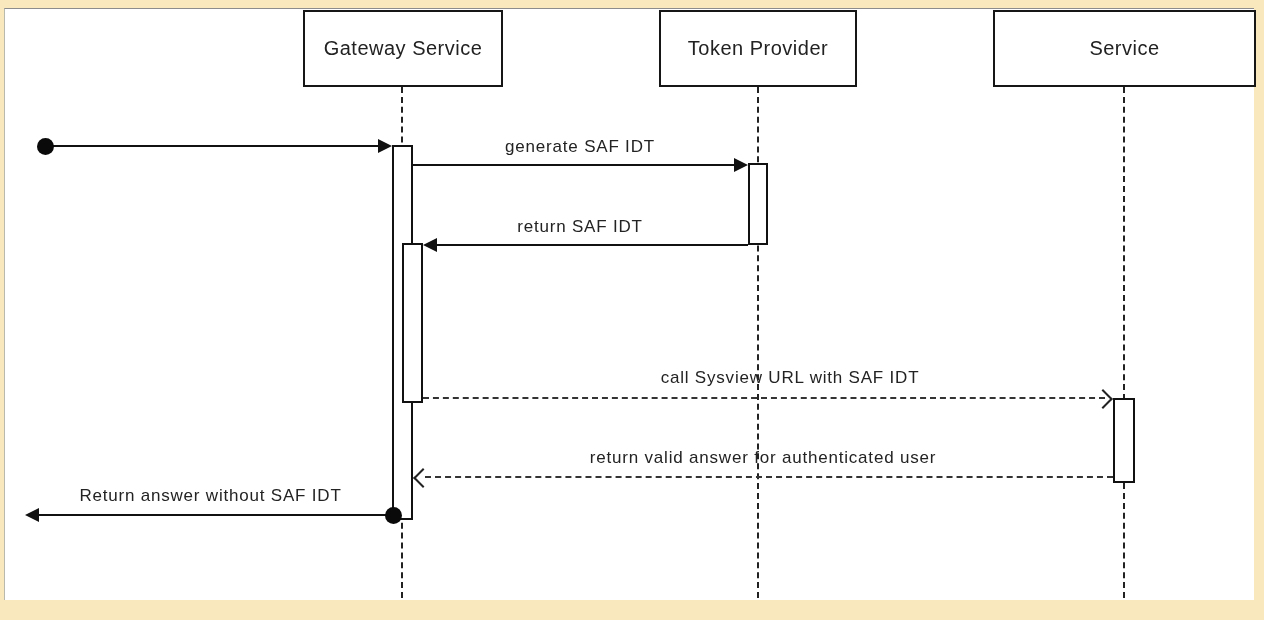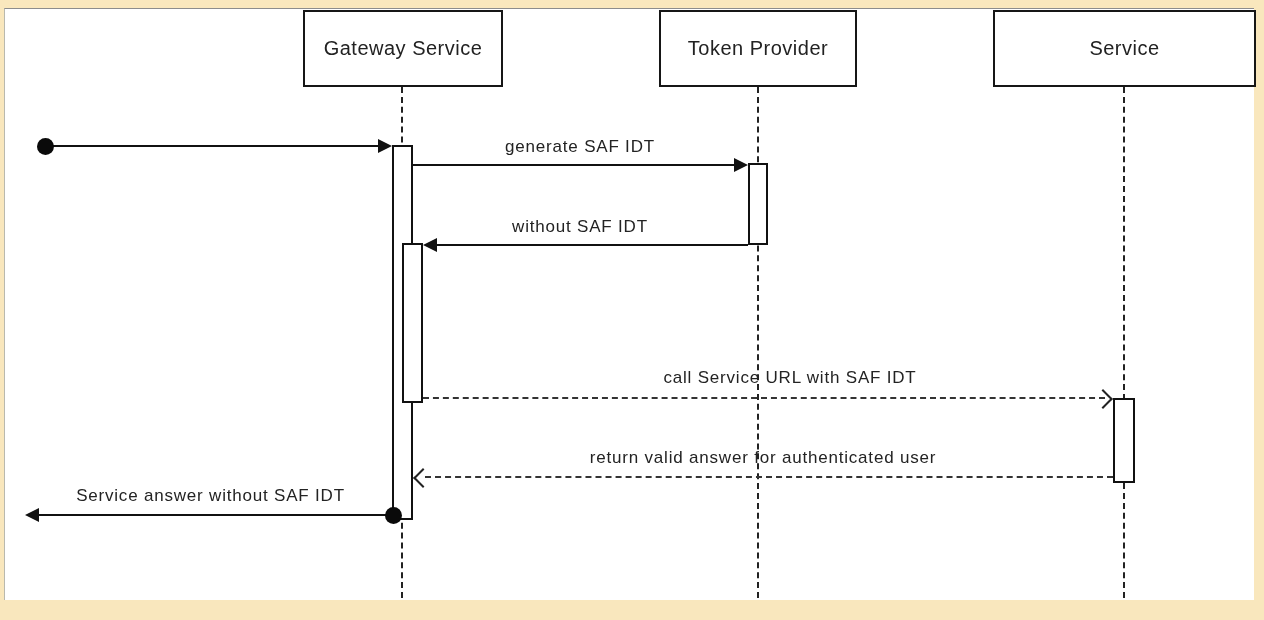--- a/index.html
+++ b/index.html
@@ -125,27 +125,27 @@
   <div class="endpoint-circle" style="left:37px;top:138px;"></div>
   <div class="msg-line-solid" style="left:45px;top:145px;width:334px;"></div>
   <div class="arrow-filled-right" style="left:378px;top:139px;"></div>
 
   <div class="msg-line-solid" style="left:413px;top:164px;width:321px;"></div>
   <div class="arrow-filled-right" style="left:734px;top:158px;"></div>
   <div class="msg-label" style="left:430px;top:137px;width:300px;">generate SAF IDT</div>
 
   <div class="msg-line-solid" style="left:436px;top:244px;width:312px;"></div>
   <div class="arrow-filled-left" style="left:423px;top:238px;"></div>
-  <div class="msg-label" style="left:430px;top:217px;width:300px;">without SAF IDT</div>
+  <div class="msg-label" style="left:430px;top:217px;width:300px;">return SAF IDT</div>
 
   <div class="msg-line-dashed" style="left:423px;top:397px;width:682px;"></div>
   <div class="arrow-open-right" style="left:1096px;top:392px;"></div>
-  <div class="msg-label" style="left:640px;top:368px;width:300px;">call Service URL with SAF IDT</div>
+  <div class="msg-label" style="left:640px;top:368px;width:300px;">call Sysview URL with SAF IDT</div>
 
   <div class="msg-line-dashed" style="left:425px;top:476px;width:688px;"></div>
   <div class="arrow-open-left" style="left:416px;top:471px;"></div>
   <div class="msg-label" style="left:563px;top:448px;width:400px;">return valid answer for authenticated user</div>
 
   <div class="msg-line-solid" style="left:38px;top:514px;width:356px;"></div>
   <div class="arrow-filled-left" style="left:25px;top:508px;"></div>
   <div class="endpoint-circle" style="left:385px;top:507px;"></div>
-  <div class="msg-label" style="left:58px;top:486px;width:305px;">Service answer without SAF IDT</div>
+  <div class="msg-label" style="left:58px;top:486px;width:305px;">Return answer without SAF IDT</div>
 </div>
 
 </body></html>

